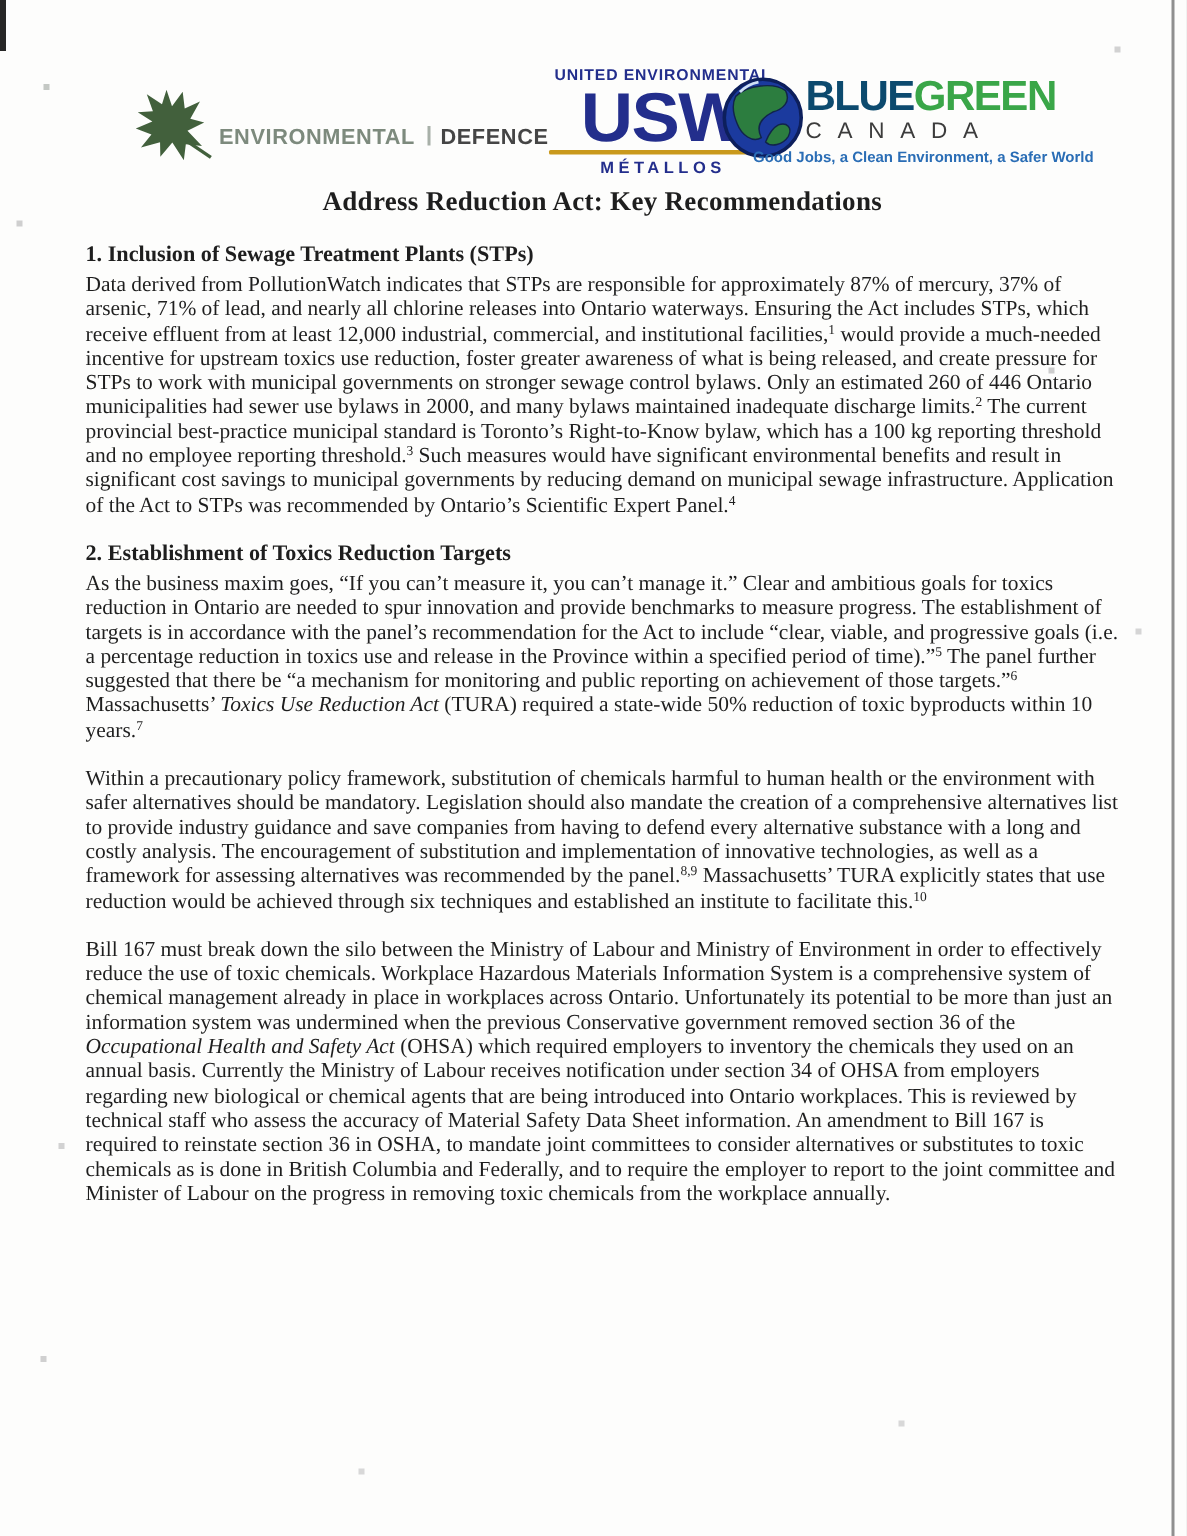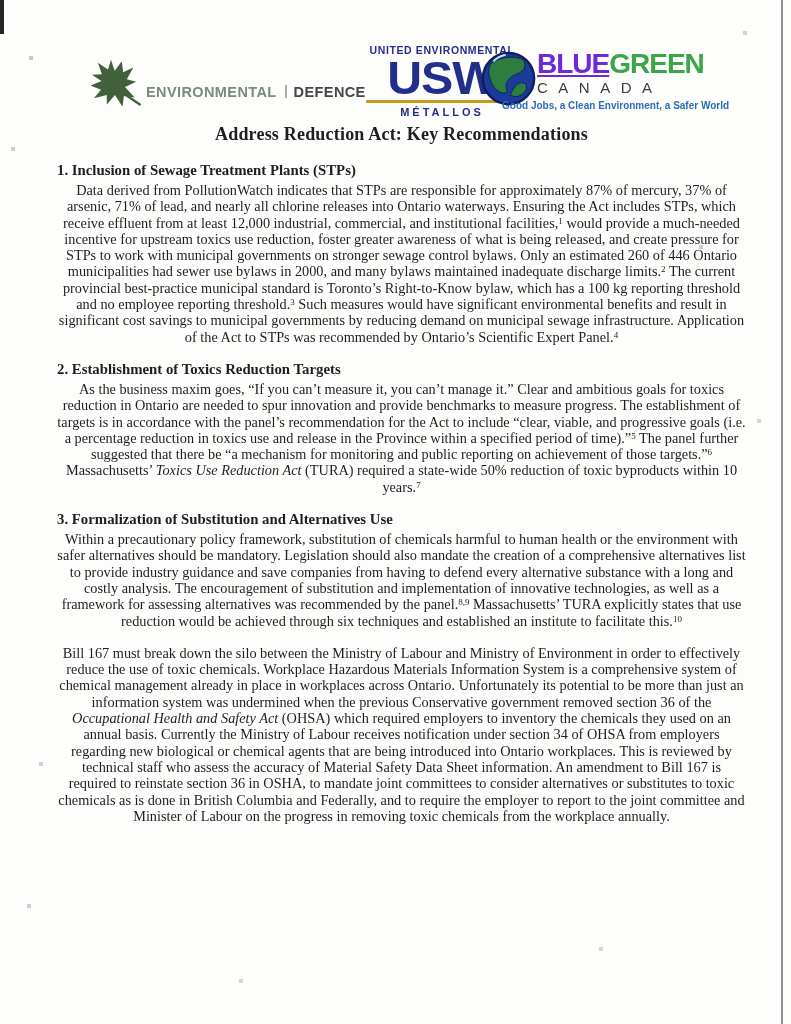--- a/index.html
+++ b/index.html
@@ -36,31 +36,31 @@
     transform:scaleX(1.05); transform-origin:center; }
   .usw-underline { width:152px; height:3px; background:#c9991c; margin:0 auto 3px auto; border-radius:1px; }
   .usw-bottom { font-size:11px; font-weight:bold; letter-spacing:3px; }
 
   .logo-bg { position:absolute; left:480px; top:48px; width:225px;
     font-family:"Liberation Sans", sans-serif; }
   .globe-svg { position:absolute; left:0; top:2px; width:57px; height:57px; }
   .bg-textcol { position:absolute; left:57px; top:2px; width:168px; }
   .bg-name { font-weight:bold; font-size:28px; line-height:28px; letter-spacing:-1px; white-space:nowrap;
     transform:scaleX(1.0); }
-  .bg-blue { color:#6d28d9;text-decoration:underline; }
+  .bg-blue { color:#0c4a6e; }
   .bg-green { color:#3aa648; }
   .bg-canada { font-size:15px; line-height:17px; color:#3c3c3c; letter-spacing:10.5px; margin-top:1px; white-space:nowrap; }
   .bg-tagline { position:absolute; left:22px; top:52px; width:210px; white-space:nowrap;
     font-size:10px; font-weight:bold; color:#2a6db5; }
 
   
   .doc { position:absolute; left:57px; top:124px; width:689px; }
   .doc h1 { font-size:18px; font-weight:bold; text-align:center; margin:0 0 17px 0; letter-spacing:0.2px; }
   .doc h2 { font-size:14.8px; font-weight:bold; margin:0 0 3px 0; line-height:17px; }
-  .doc p  { font-size:14.3px; line-height:16.3px; margin:0 0 16px 0; text-align:center; }
+  .doc p  { font-size:14.3px; line-height:16.3px; margin:0 0 16px 0; text-align:left; }
   .doc section:last-child p { margin-bottom:0; }
   .doc sup { font-size:9px; line-height:0; vertical-align:4.5px; }
   .doc em { font-style:italic; }
 </style>
 </head>
 <body>
 
 <div class="page">
 
   <div class="corner-mark"></div>
@@ -109,21 +109,20 @@
       <h2>1. Inclusion of Sewage Treatment Plants (STPs)</h2>
       <p><span>Data derived from PollutionWatch indicates that STPs are responsible for approximately 87% of mercury, 37% of arsenic, 71% of lead, and nearly all chlorine releases into Ontario waterways. Ensuring the Act includes STPs, which receive effluent from at least 12,000 industrial, commercial, and institutional facilities,</span><sup>1</sup><span> would provide a much-needed incentive for upstream toxics use reduction, foster greater awareness of what is being released, and create pressure for STPs to work with municipal governments on stronger sewage control bylaws. Only an estimated 260 of 446 Ontario municipalities had sewer use bylaws in 2000, and many bylaws maintained inadequate discharge limits.</span><sup>2</sup><span> The current provincial best-practice municipal standard is Toronto’s Right-to-Know bylaw, which has a 100 kg reporting threshold and no employee reporting threshold.</span><sup>3</sup><span> Such measures would have significant environmental benefits and result in significant cost savings to municipal governments by reducing demand on municipal sewage infrastructure. Application of the Act to STPs was recommended by Ontario’s Scientific Expert Panel.</span><sup>4</sup></p>
     </section>
 
     <section>
       <h2>2. Establishment of Toxics Reduction Targets</h2>
       <p><span>As the business maxim goes, “If you can’t measure it, you can’t manage it.” Clear and ambitious goals for toxics reduction in Ontario are needed to spur innovation and provide benchmarks to measure progress. The establishment of targets is in accordance with the panel’s recommendation for the Act to include “clear, viable, and progressive goals (i.e. a percentage reduction in toxics use and release in the Province within a specified period of time).”</span><sup>5</sup><span> The panel further suggested that there be “a mechanism for monitoring and public reporting on achievement of those targets.”</span><sup>6</sup><span> Massachusetts’ </span><em>Toxics Use Reduction Act</em><span> (TURA) required a state-wide 50% reduction of toxic byproducts within 10 years.</span><sup>7</sup></p>
     </section>
 
     <section>
-      <h2>3. Formalization of Substitution and Alternatives Use</h2>
       <p><span>Within a precautionary policy framework, substitution of chemicals harmful to human health or the environment with safer alternatives should be mandatory. Legislation should also mandate the creation of a comprehensive alternatives list to provide industry guidance and save companies from having to defend every alternative substance with a long and costly analysis. The encouragement of substitution and implementation of innovative technologies, as well as a framework for assessing alternatives was recommended by the panel.</span><sup>8,9</sup><span> Massachusetts’ TURA explicitly states that use reduction would be achieved through six techniques and established an institute to facilitate this.</span><sup>10</sup></p>
     </section>
 
     <section>
       <p><span>Bill 167 must break down the silo between the Ministry of Labour and Ministry of Environment in order to effectively reduce the use of toxic chemicals. Workplace Hazardous Materials Information System is a comprehensive system of chemical management already in place in workplaces across Ontario. Unfortunately its potential to be more than just an information system was undermined when the previous Conservative government removed section 36 of the </span><em>Occupational Health and Safety Act</em><span> (OHSA) which required employers to inventory the chemicals they used on an annual basis. Currently the Ministry of Labour receives notification under section 34 of OHSA from employers regarding new biological or chemical agents that are being introduced into Ontario workplaces. This is reviewed by technical staff who assess the accuracy of Material Safety Data Sheet information. An amendment to Bill 167 is required to reinstate section 36 in OSHA, to mandate joint committees to consider alternatives or substitutes to toxic chemicals as is done in British Columbia and Federally, and to require the employer to report to the joint committee and Minister of Labour on the progress in removing toxic chemicals from the workplace annually.</span></p>
     </section>
   </main>
 
 </div>
 

